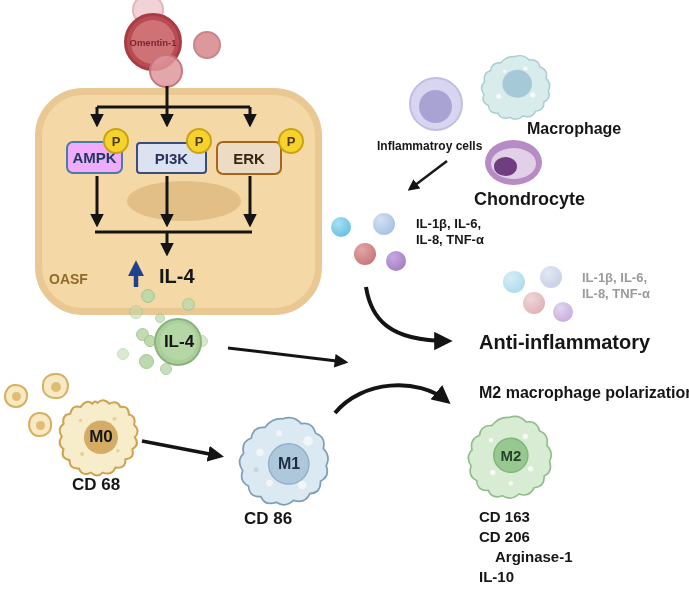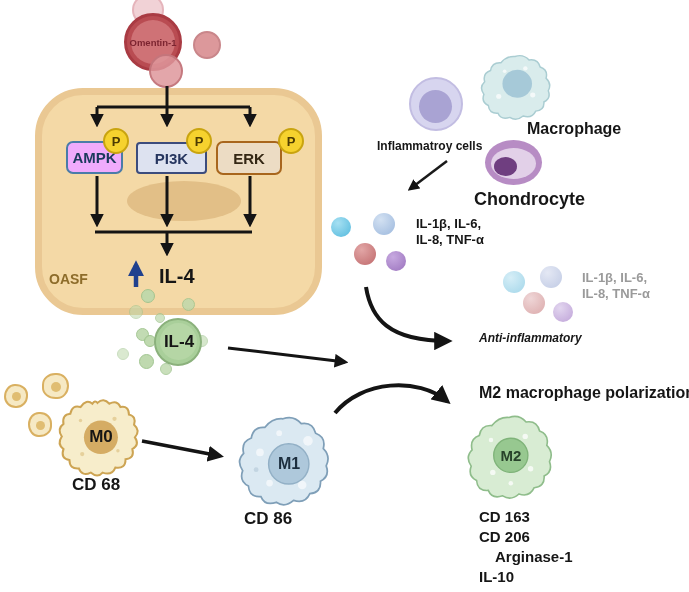--- a/index.html
+++ b/index.html
@@ -105,21 +105,21 @@
 
   <div class="sph" style="left:503px;top:271px;width:22px;height:22px;background:radial-gradient(circle at 35% 30%,#d6eef7,#a3d6e9);"></div>
   <div class="sph" style="left:540px;top:266px;width:22px;height:22px;background:radial-gradient(circle at 35% 30%,#e4e8f4,#c0cae4);"></div>
   <div class="sph" style="left:523px;top:292px;width:22px;height:22px;background:radial-gradient(circle at 35% 30%,#efd6d7,#dba9aa);"></div>
   <div class="sph" style="left:553px;top:302px;width:20px;height:20px;background:radial-gradient(circle at 35% 30%,#e2d6ef,#bfa3d8);"></div>
   <div class="lbl" style="left:582px;top:270px;font-size:13px;line-height:16px;color:#9a9a9a;font-weight:600;">
     <span style="display:block;">IL-1β, IL-6,</span>
     <span style="display:block;">IL-8, TNF-α</span>
   </div>
 
-  <div class="lbl" style="left:479px;top:331px;font-size:12px;font-style:italic;">Anti-inflammatory</div>
+  <div class="lbl" style="left:479px;top:331px;font-size:20px;">Anti-inflammatory</div>
   <div class="lbl" style="left:479px;top:384px;font-size:16px;">M2 macrophage polarization</div>
 
   <div class="abs" style="left:4px;top:384px;width:24px;height:24px;background:#f6e9c4;border:2px solid #d9b061;
               border-radius:46% 54% 50% 50% / 55% 45% 52% 48%;box-sizing:border-box;">
     <div class="abs" style="left:6px;top:6px;width:9px;height:9px;border-radius:50%;background:#e0bd72;"></div>
   </div>
   <div class="abs" style="left:42px;top:373px;width:27px;height:26px;background:#f6e9c4;border:2px solid #d9b061;
               border-radius:52% 48% 46% 54% / 48% 52% 55% 45%;box-sizing:border-box;">
     <div class="abs" style="left:7px;top:7px;width:10px;height:10px;border-radius:50%;background:#e0bd72;"></div>
   </div>

